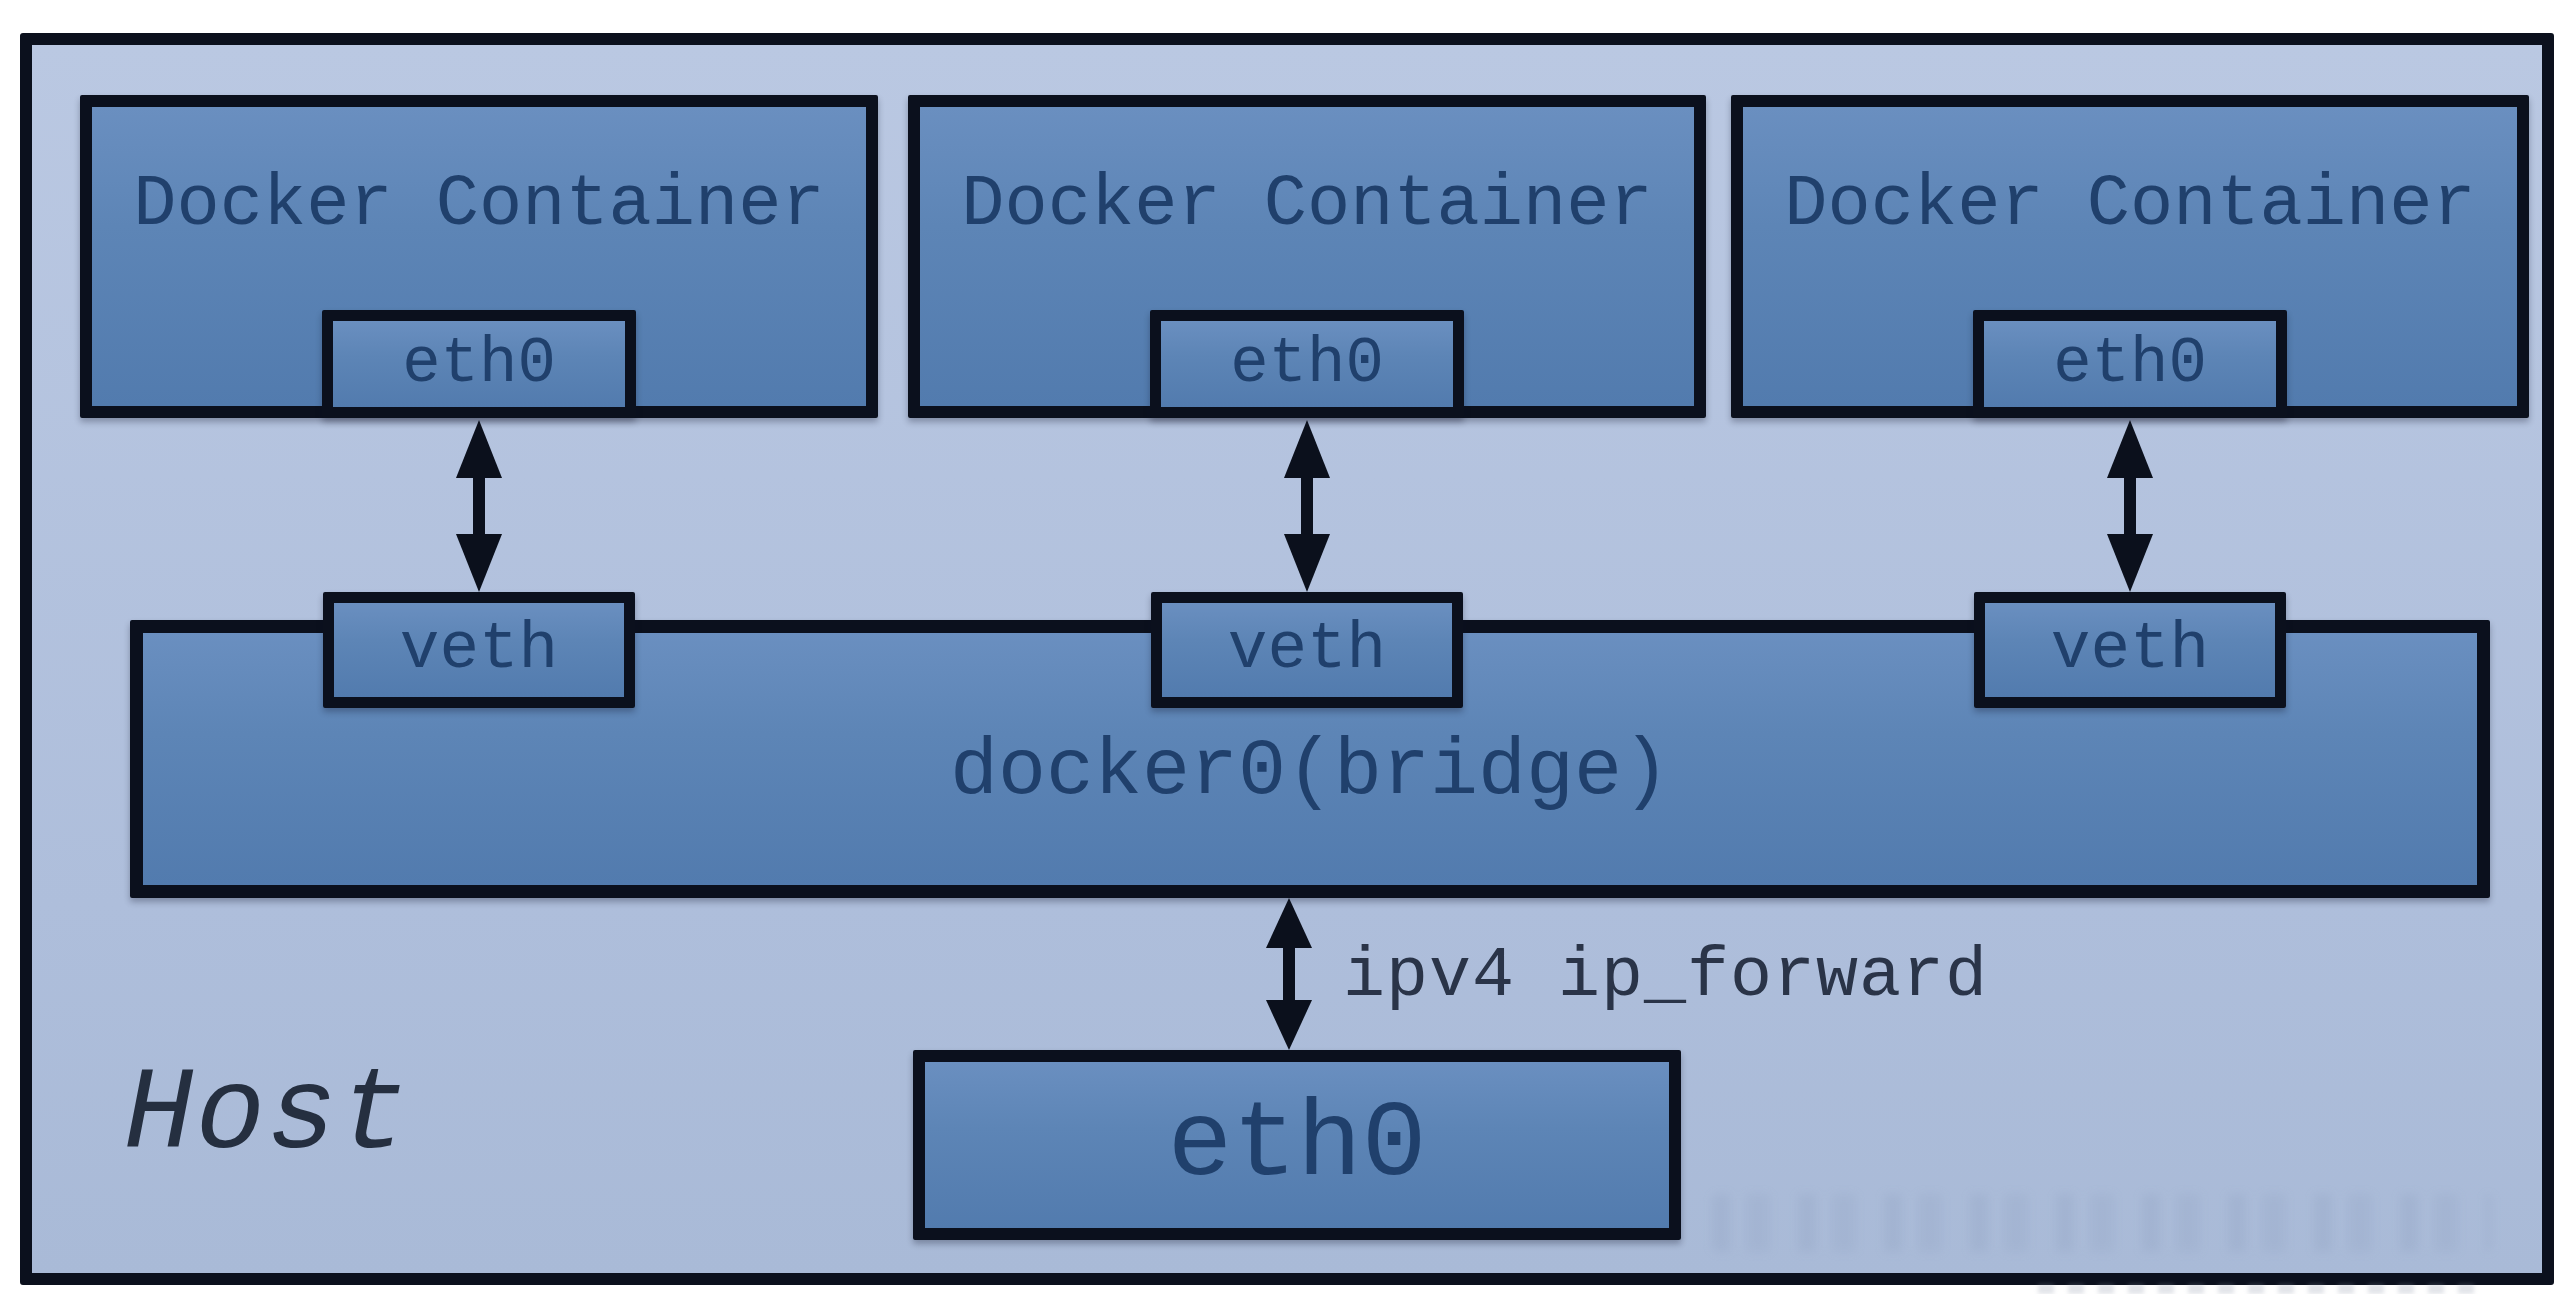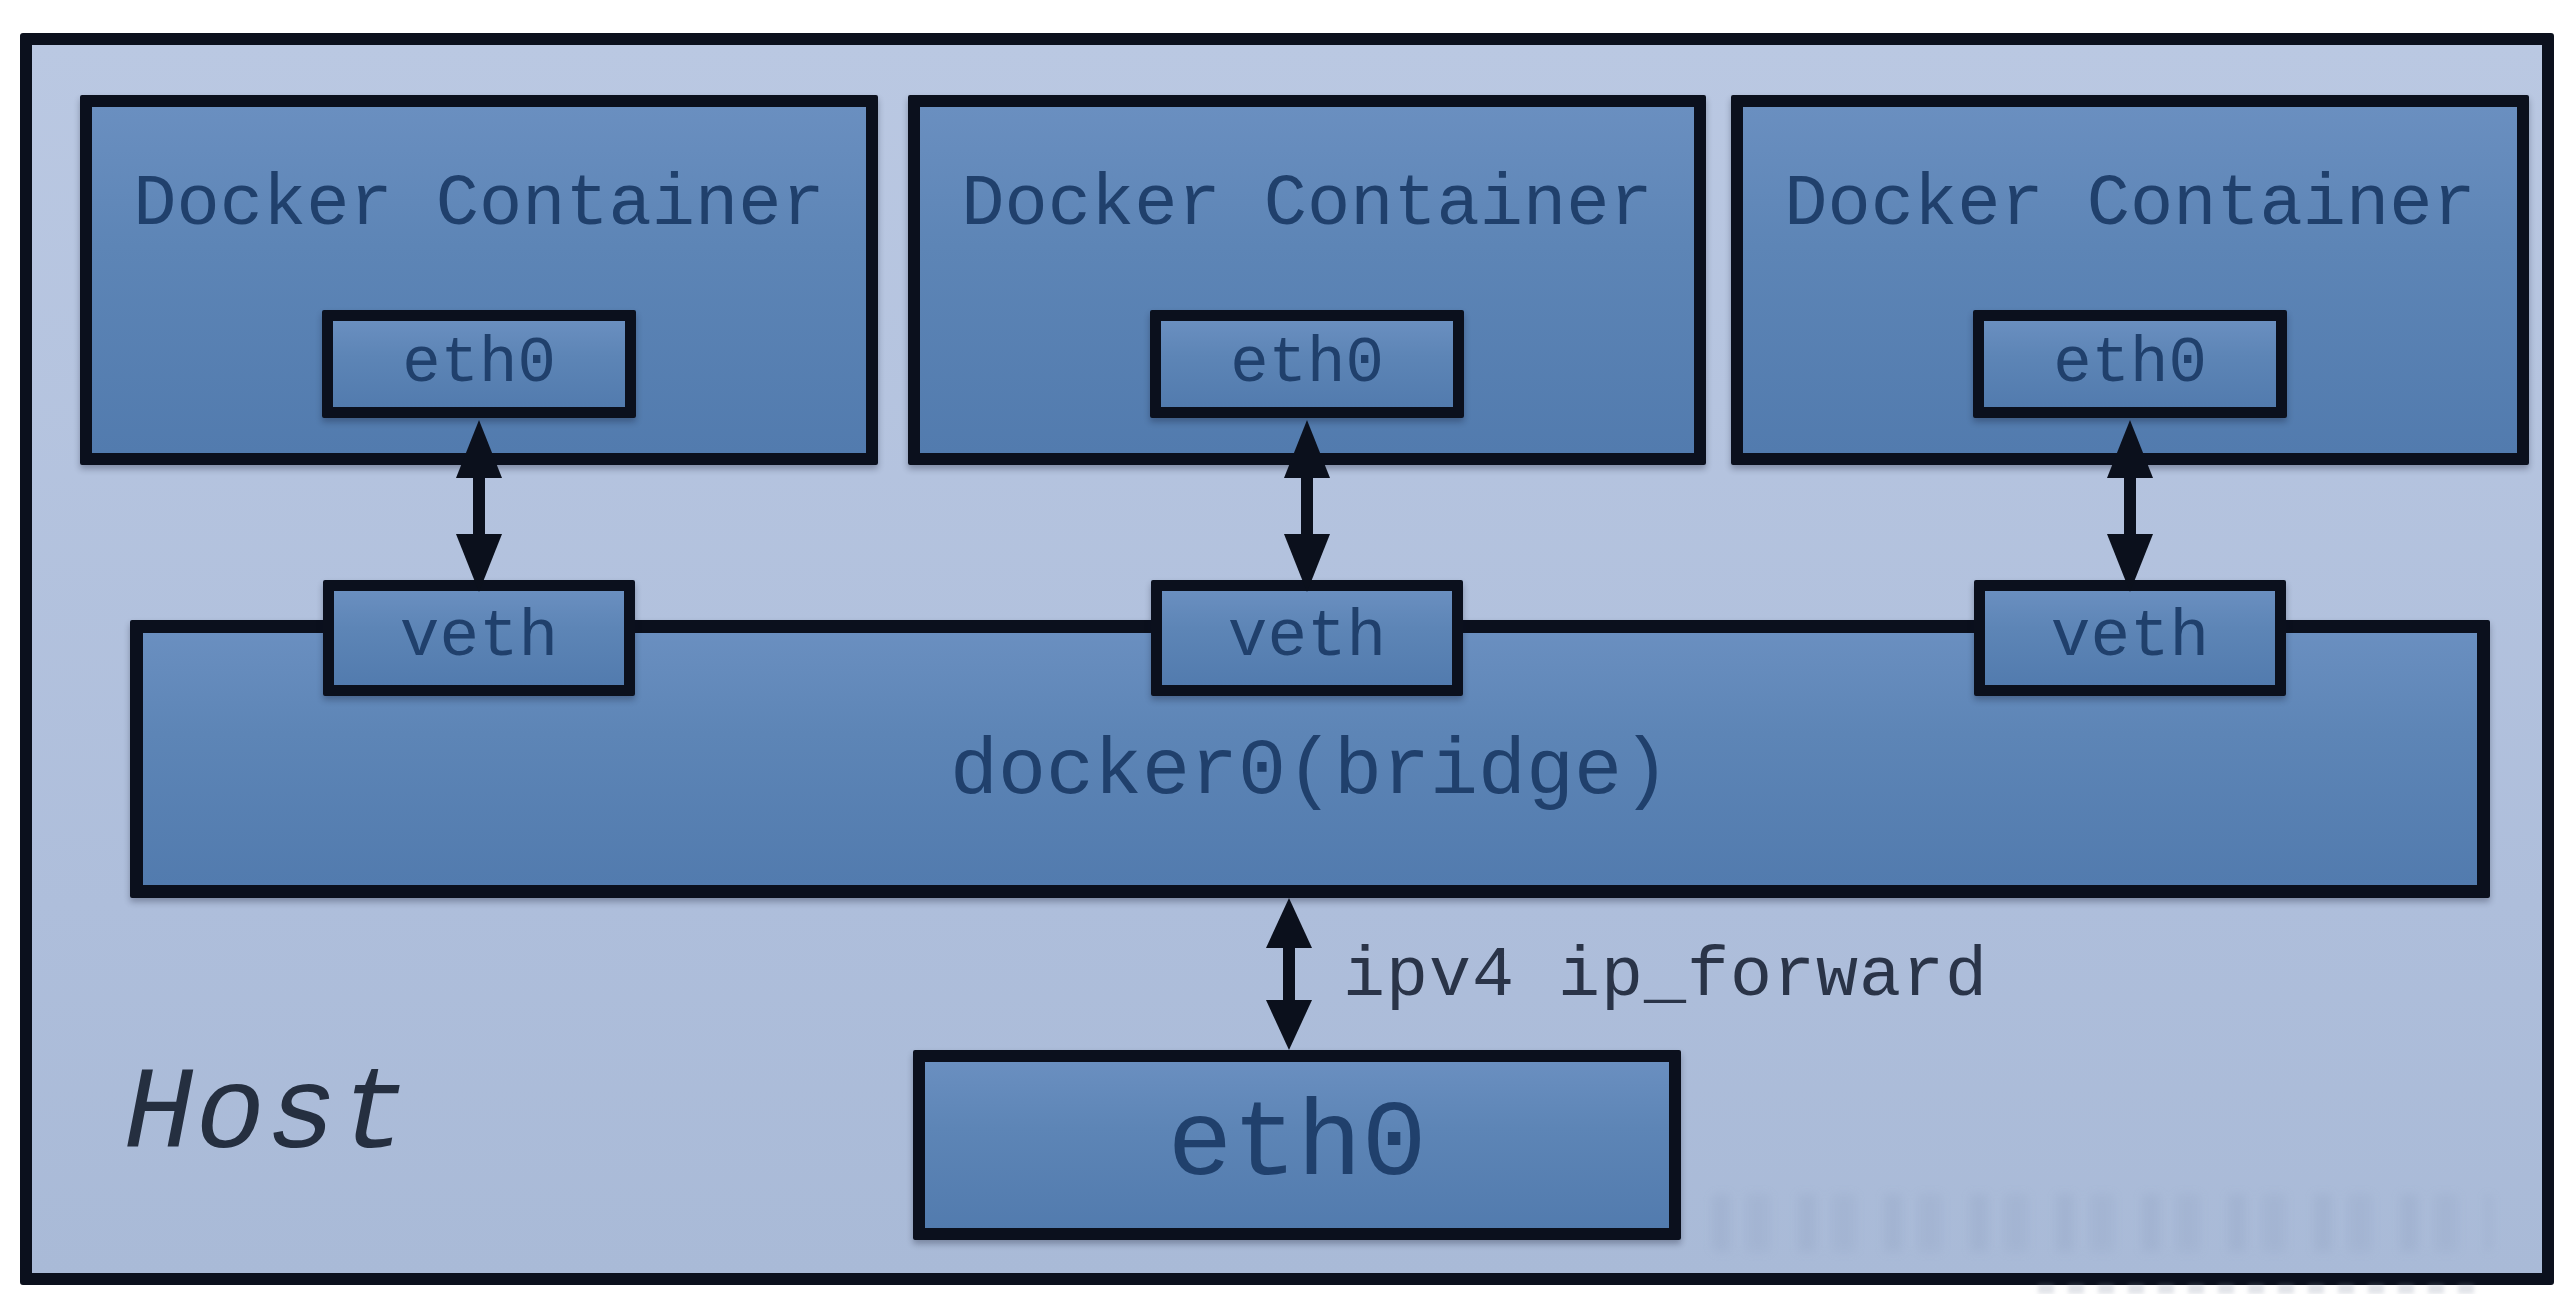--- a/index.html
+++ b/index.html
@@ -24,31 +24,31 @@
     background:linear-gradient(180deg,var(--host-fill-a) 0%,var(--host-fill-b) 70%,#a9bad7 100%);
     border-radius:3px;
   }
   .blue-box{
     border:12px solid var(--border);
     background:linear-gradient(180deg,var(--box-fill-a) 0%,var(--box-fill-b) 40%,var(--box-fill-c) 100%);
     box-shadow:0 4px 6px rgba(12,18,36,.30);
     border-radius:2px;
     color:var(--box-text);
   }
-  .container-box{top:95px;width:798px;height:370px;display:flex;justify-content:center;align-items:flex-start;}
+  .container-box{top:95px;width:798px;height:323px;display:flex;justify-content:center;align-items:flex-start;}
   .container-box .label{margin-top:62px;font-size:72px;line-height:1;white-space:nowrap;letter-spacing:0px;}
   .c1{left:80px;} .c2{left:908px;} .c3{left:1731px;}
   .eth-box{
     top:310px;width:314px;height:108px;border-width:11px;
     display:flex;align-items:center;justify-content:center;
     font-size:64px;line-height:1;z-index:3;
   }
   .e1{left:322px;} .e2{left:1150px;} .e3{left:1973px;}
   .veth-box{
-    top:580px;width:312px;height:116px;border-width:11px;
+    top:592px;width:312px;height:116px;border-width:11px;
     display:flex;align-items:center;justify-content:center;
     font-size:66px;line-height:1;z-index:4;
   }
   .v1{left:323px;} .v2{left:1151px;} .v3{left:1974px;}
   .bridge-box{
     left:130px;top:620px;width:2360px;height:278px;border-width:13px;
     display:flex;align-items:center;justify-content:center;z-index:2;
   }
   .bridge-box .label{font-size:80px;line-height:1;padding-top:26px;white-space:nowrap;}
   .host-eth-box{

